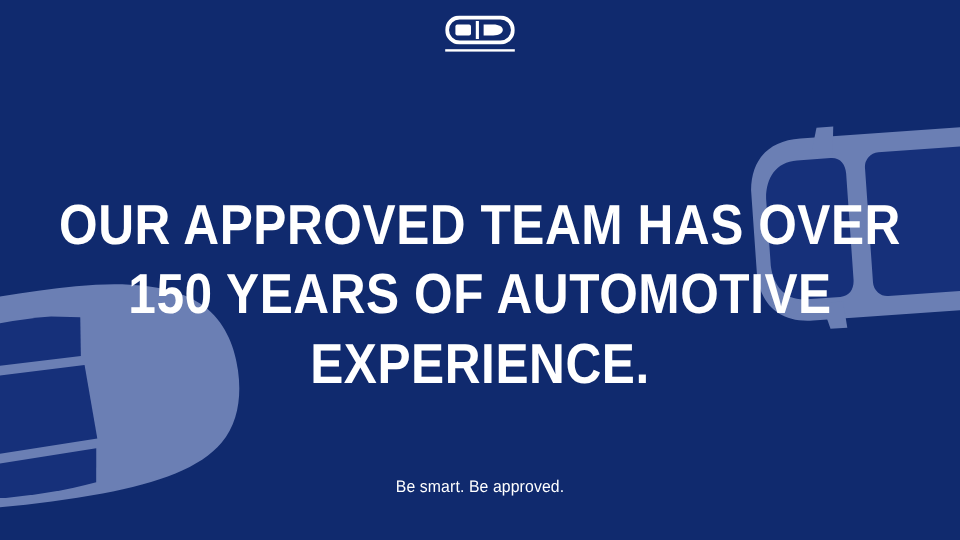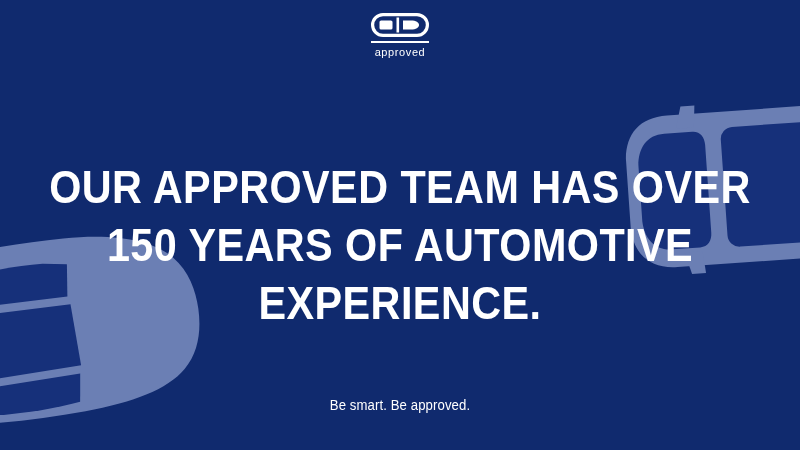--- a/index.html
+++ b/index.html
@@ -181,21 +181,20 @@
 
       <rect x="1.6" y="1.6" width="54.8" height="20.8" rx="10.4" fill="none" stroke="#ffffff" stroke-width="3.2"></rect>
 
       <rect x="8.5" y="7.5" width="13" height="9" rx="1.6" fill="#ffffff"></rect>
 
       <rect x="25.5" y="4.5" width="2.6" height="15" fill="#ffffff"></rect>
 
       <path d="M 32 7.5 L 40 7.5 C 45 7.5 48 9.5 48 12 C 48 14.5 45 16.5 40 16.5 L 32 16.5 Z" fill="#ffffff"></path>
     </svg>
     <div class="logo-rule"></div>
-    <span class="logo-word">approved</span>
   </div>
 
   <div class="headline">
     <span class="hl-line">OUR APPROVED TEAM HAS OVER</span>
     <span class="hl-line">150 YEARS OF AUTOMOTIVE</span>
     <span class="hl-line">EXPERIENCE.</span>
   </div>
 
   <div class="tagline">Be smart. Be approved.</div>
 

